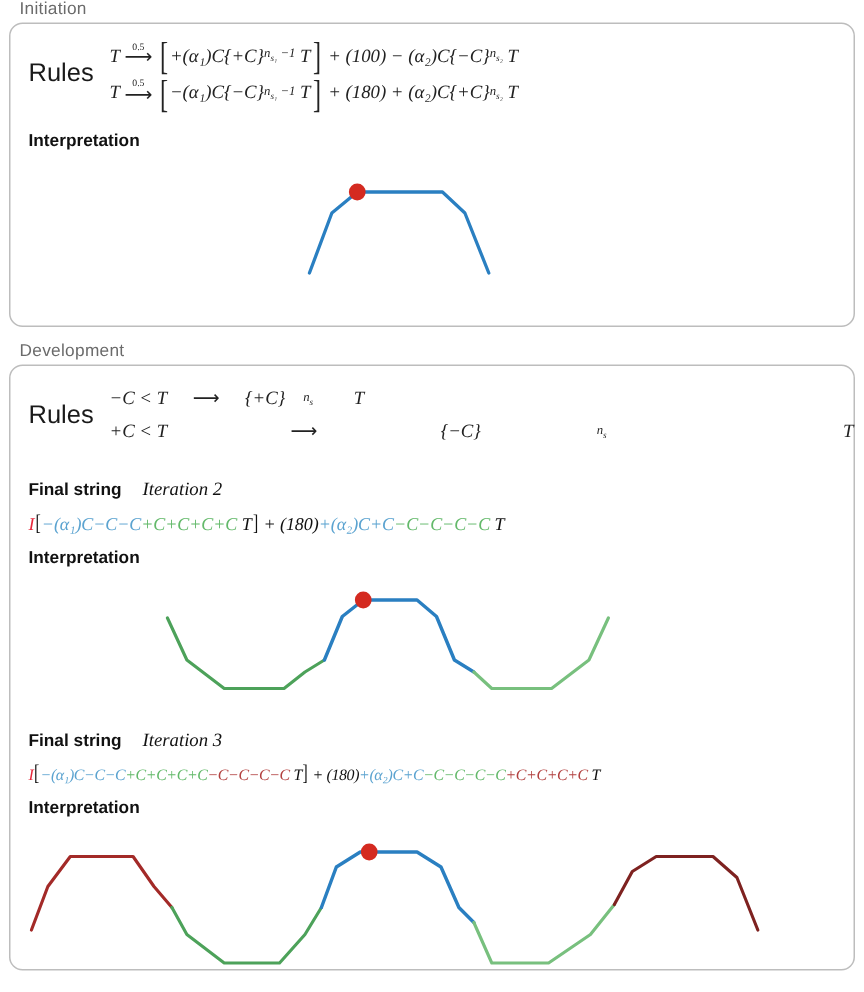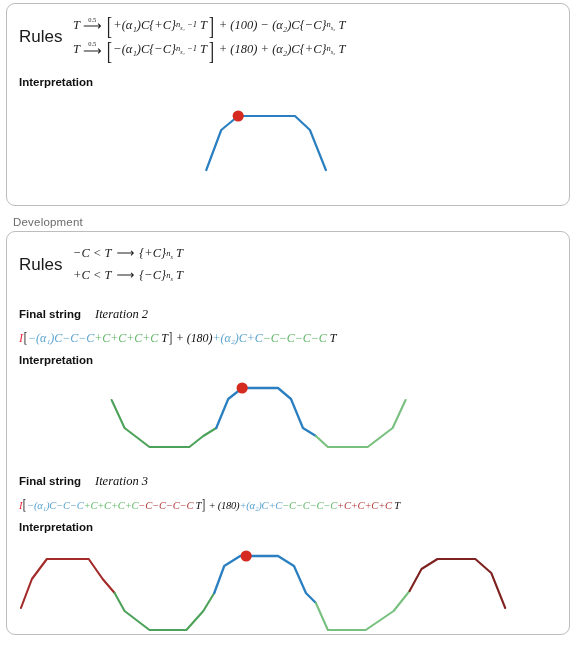--- a/index.html
+++ b/index.html
@@ -122,20 +122,21 @@
   .c-dred{color:#b2403f;}
   .c-blk{color:#111;}
   .brk{color:#111;font-style:normal;font-size:15px;display:inline-block;transform:scaleX(.7);}
   .plot{width:100%;display:block;}
   .gap{height:10px;}
 </style>
 </head>
 <body>
 
 <div>
+  <div class="section-title">Initiation</div>
 
   <div class="panel" style="height:203px;">
 
     <div class="rules-row">
       <div class="rules-label">Rules</div>
       <div class="rules-body">
 
         <div class="rule-line">
           <span>T</span>
           <span class="arrow-wrap">
@@ -180,26 +181,26 @@
 <div class="gap"></div>
 
 <div>
   <div class="section-title">Development</div>
 
   <div class="panel" style="height:404px;">
 
     <div class="rules-row" style="padding-top:11px;">
       <div class="rules-label">Rules</div>
       <div class="rules-body">
-        <div class="rule-line" style="line-height:1.75;">
+        <div class="rule-line" style="line-height:1.75;gap:12px;">
           <span>−C &lt; T</span>
           <span style="margin:0 5px;font-style:normal;">⟶</span>
           <span>{+C}</span><sup class="sup-sub"><span>n</span><sub>s</sub></sup>&nbsp;<span>T</span>
         </div>
-        <div class="rule-line" style="line-height:1.75;">
+        <div class="rule-line" style="line-height:1.75;justify-content:space-between;">
           <span>+C &lt; T</span>
           <span style="margin:0 5px;font-style:normal;">⟶</span>
           <span>{−C}</span><sup class="sup-sub"><span>n</span><sub>s</sub></sup>&nbsp;<span>T</span>
         </div>
       </div>
     </div>
 
     <div class="fs-head" style="padding-top:14px;">
       <b>Final string</b><span class="iter">Iteration 2</span>
     </div>

